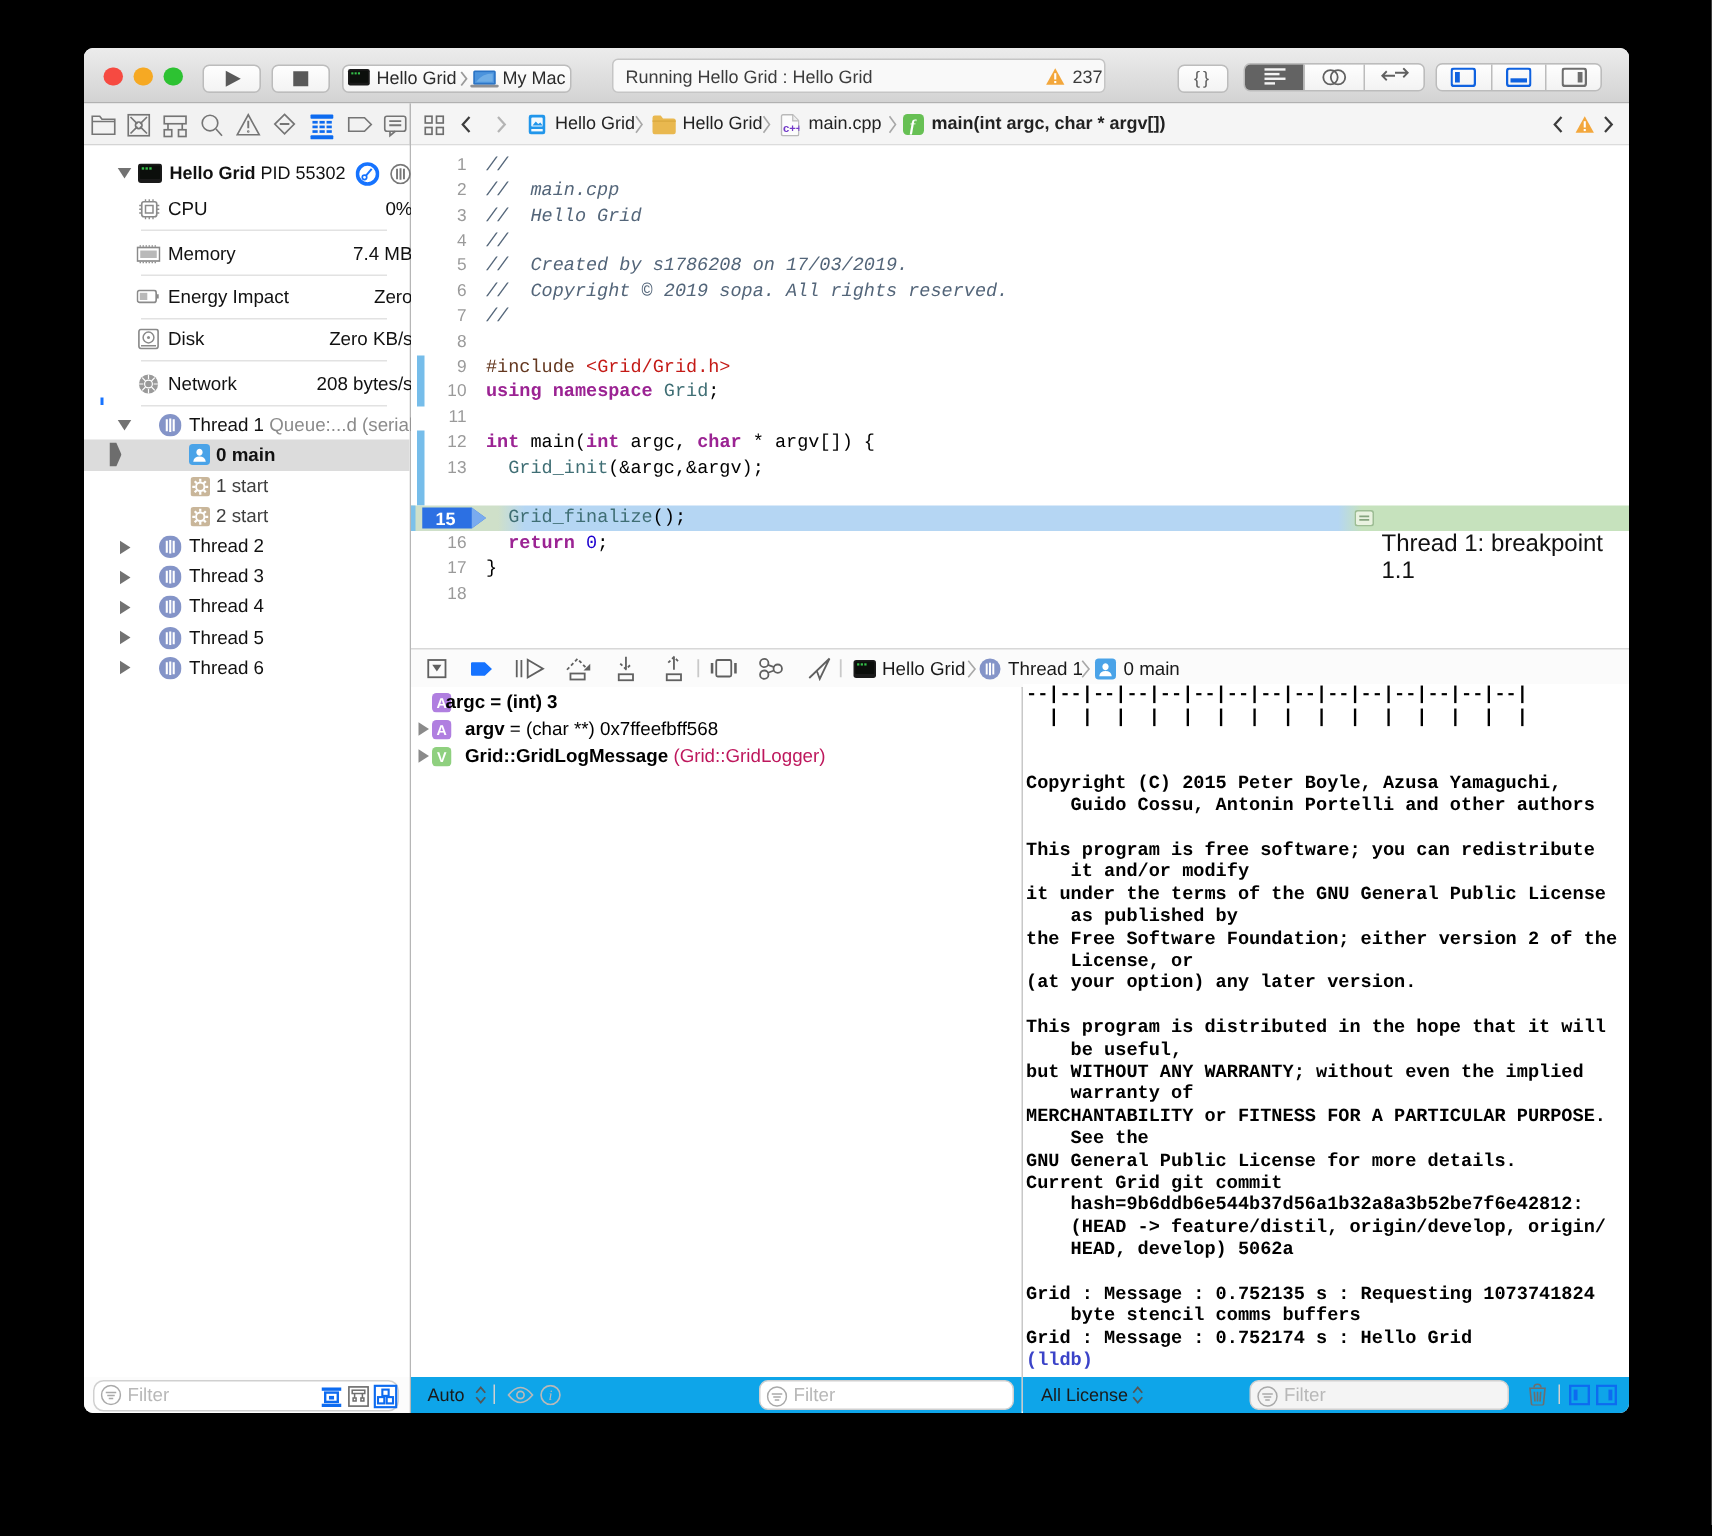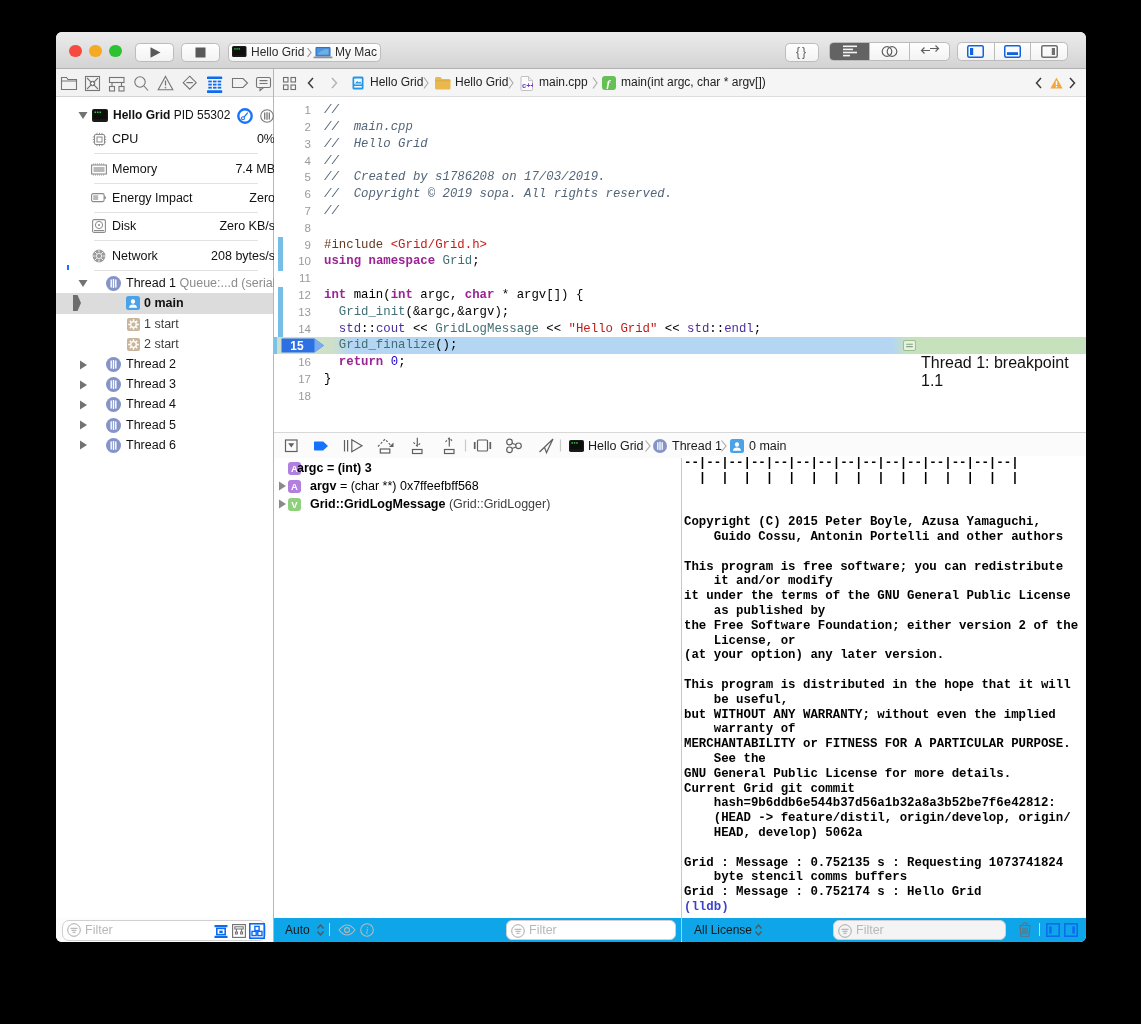--- a/index.html
+++ b/index.html
@@ -71,20 +71,29 @@
           <rect x="7.4" y="4.2" width="1.4" height="1.4" fill="#35c04a"></rect>
           <rect x="9.6" y="4.2" width="1.4" height="1.4" fill="#35c04a"></rect>
         <text x="22" y="12" font-size="12" fill="#2b2b2b" font-family="Liberation Sans">Hello Grid</text>
         <path d="M78.5 4 L82 8.5 L78.5 13" stroke="#9a9a9a" stroke-width="1.2" fill="none"></path>
         <rect x="86.5" y="3" width="15" height="9.5" rx="1" fill="#2a73c4"></rect>
         <rect x="87.6" y="4.1" width="12.8" height="7.3" fill="#4c94dd"></rect>
         <path d="M88.5 10.5 q4 -5.5 11 -5.5 l0 5.5 Z" fill="#77b3e8" opacity="0.85"></path>
         <rect x="84.5" y="12.5" width="19" height="1.8" rx="0.9" fill="#8e9094"></rect>
         <text x="106" y="12" font-size="12" fill="#2b2b2b" font-family="Liberation Sans">My Mac</text>
       </svg>
+    </div>
+    <div class="abs" style="left:352px;top:7px;width:329px;height:23px;background:#f9f9f9;border:1px solid #c5c5c5;border-radius:4px;box-sizing:border-box;">
+      <div class="abs" style="left:8px;top:4px;font-size:12px;color:#3c3c3c;">Running Hello Grid : Hello Grid</div>
+      <svg width="13" height="12" viewBox="0 0 13 12" style="position:absolute;left:288px;top:5px;">
+          <path d="M6.5 0.5 L12.6 11.5 L0.4 11.5 Z" fill="#f3a73c"></path>
+          <rect x="5.8" y="3.8" width="1.4" height="4.2" fill="#fff"></rect>
+          <rect x="5.8" y="9" width="1.4" height="1.4" fill="#fff"></rect>
+        </svg>
+      <div class="abs" style="left:306px;top:4px;font-size:12px;color:#3c3c3c;">237</div>
     </div>
     <div class="btn" style="left:729px;width:34px;">
       <div class="abs" style="left:0;top:0;width:32px;height:17px;text-align:center;font-size:12px;color:#5c5c5c;line-height:16px;letter-spacing:2px;">{}</div>
     </div>
     <div class="seg" style="left:773px;width:121px;">
       <div style="background:#636363;border-radius:3.5px 0 0 3.5px;">
         <svg width="16" height="12" viewBox="0 0 16 12">
             <g fill="#f4f4f4">
               <rect x="1" y="0.5" width="14" height="1.6"></rect>
               <rect x="1" y="3.6" width="10" height="1.6"></rect>
@@ -215,21 +224,21 @@
         <text x="2" y="12" font-size="7.5" font-weight="bold" fill="#7239c9" font-family="Liberation Sans">c++</text>
       </svg>
     <div class="abs" style="left:265px;top:6px;">main.cpp</div>
     <svg width="8" height="28" viewBox="0 0 8 28" style="position:absolute;left:317px;top:0;">
         <path d="M2 8.5 L6 14 L2 19.5" stroke="#a8a8a8" stroke-width="1.1" fill="none"></path>
       </svg>
     <svg width="14" height="14" viewBox="0 0 14 14" style="position:absolute;left:328px;top:7px;">
         <rect width="14" height="14" rx="3" fill="#67c054"></rect>
         <text x="4.5" y="11" font-size="11" font-style="italic" font-weight="bold" fill="#fff" font-family="Liberation Serif">f</text>
       </svg>
-    <div class="abs" style="left:347px;top:6px;">main(int argc, char * argv[])</div>
+    <div class="abs" style="left:347px;top:6px;font-weight:bold;">main(int argc, char * argv[])</div>
     <svg width="10" height="28" viewBox="0 0 10 28" style="position:absolute;left:760px;top:0;">
         <path d="M7 9 L2.5 14 L7 19" stroke="#3c3c3c" stroke-width="1.5" fill="none"></path>
       </svg>
     <svg width="13" height="12" viewBox="0 0 13 12" style="position:absolute;left:776px;top:8px;">
         <path d="M6.5 0.5 L12.6 11.5 L0.4 11.5 Z" fill="#f3a73c"></path>
         <rect x="5.8" y="3.8" width="1.4" height="4.2" fill="#fff"></rect>
         <rect x="5.8" y="9" width="1.4" height="1.4" fill="#fff"></rect>
       </svg>
     <svg width="10" height="28" viewBox="0 0 10 28" style="position:absolute;left:793px;top:0;">
         <path d="M3 9 L7.5 14 L3 19" stroke="#3c3c3c" stroke-width="1.5" fill="none"></path>
@@ -469,21 +478,20 @@
     <div class="cl" style="top:55.6px;"><span class="ln">4</span><span class="ct"><span class="cm">//</span></span></div>
     <div class="cl" style="top:72.4px;"><span class="ln">5</span><span class="ct"><span class="cm">//  Created by s1786208 on 17/03/2019.</span></span></div>
     <div class="cl" style="top:89.2px;"><span class="ln">6</span><span class="ct"><span class="cm">//  Copyright © 2019 sopa. All rights reserved.</span></span></div>
     <div class="cl" style="top:106px;"><span class="ln">7</span><span class="ct"><span class="cm">//</span></span></div>
     <div class="cl" style="top:122.8px;"><span class="ln">8</span></div>
     <div class="cl" style="top:139.6px;"><span class="ln">9</span><span class="ct"><span class="pp">#include</span> <span class="str">&lt;Grid/Grid.h&gt;</span></span></div>
     <div class="cl" style="top:156.4px;"><span class="ln">10</span><span class="ct"><span class="kw">using</span> <span class="kw">namespace</span> <span class="proj">Grid</span>;</span></div>
     <div class="cl" style="top:173.2px;"><span class="ln">11</span></div>
     <div class="cl" style="top:190px;"><span class="ln">12</span><span class="ct"><span class="kw">int</span> main(<span class="kw">int</span> argc, <span class="kw">char</span> * argv[]) {</span></div>
     <div class="cl" style="top:206.8px;"><span class="ln">13</span><span class="ct">  <span class="proj">Grid_init</span>(&amp;argc,&amp;argv);</span></div>
-    <div class="cl" style="top:223.6px;"><span class="ln">14</span><span class="ct">  <span class="lib">std</span>::<span class="lib">cout</span> &lt;&lt; <span class="proj">GridLogMessage</span> &lt;&lt; <span class="str">"Hello Grid"</span> &lt;&lt; <span class="lib">std</span>::<span class="lib">endl</span>;</span></div>
     <div class="cl" style="top:240.4px;"><span class="ln" style="color:#fff;"> </span><span class="ct">  <span class="proj">Grid_finalize</span>();</span></div>
     <div class="cl" style="top:257.2px;"><span class="ln">16</span><span class="ct">  <span class="kw">return</span> <span class="num">0</span>;</span></div>
     <div class="cl" style="top:274px;"><span class="ln">17</span><span class="ct">}</span></div>
     <div class="cl" style="top:290.8px;"><span class="ln">18</span></div>
   </div>
 
   <div class="dbgbar">
     <svg width="812" height="25" viewBox="0 0 812 25" style="position:absolute;left:0;top:0;">
       <g stroke="#606060" stroke-width="1.2" fill="none">
         <rect x="11.5" y="7" width="11.5" height="11.5"></rect>
@@ -549,21 +557,21 @@
       <span style="position:absolute;left:36px;"><b>argv</b> = (char **) 0x7ffeefbff568</span>
     </div>
     <div class="abs" style="left:0px;top:37px;width:407px;height:18px;line-height:18px;white-space:nowrap;">
       <svg width="9" height="10" viewBox="0 0 9 10" style="position:absolute;left:4px;top:4px;">
           <path d="M1 0.5 L8 5 L1 9.5 Z" fill="#8a8a8a"></path>
         </svg>
       <svg width="13" height="13" viewBox="0 0 13 13" style="position:absolute;left:14px;top:2.5px;">
           <rect width="13" height="13" rx="3" fill="#8fd07f"></rect>
           <text x="6.5" y="10" font-size="9.5" font-weight="bold" fill="#fff" text-anchor="middle" font-family="Liberation Sans">V</text>
         </svg>
-      <span style="position:absolute;left:36px;"><b>Grid::GridLogMessage</b> <span style="color:#404040;">(Grid::GridLogger)</span></span>
+      <span style="position:absolute;left:36px;"><b>Grid::GridLogMessage</b> <span style="color:#be185d;">(Grid::GridLogger)</span></span>
     </div>
   </div>
 
   <div class="console">
       <div class="ctext">--|--|--|--|--|--|--|--|--|--|--|--|--|--|--|
   |  |  |  |  |  |  |  |  |  |  |  |  |  |  |
 
 
 Copyright (C) 2015 Peter Boyle, Azusa Yamaguchi,
     Guido Cossu, Antonin Portelli and other authors

